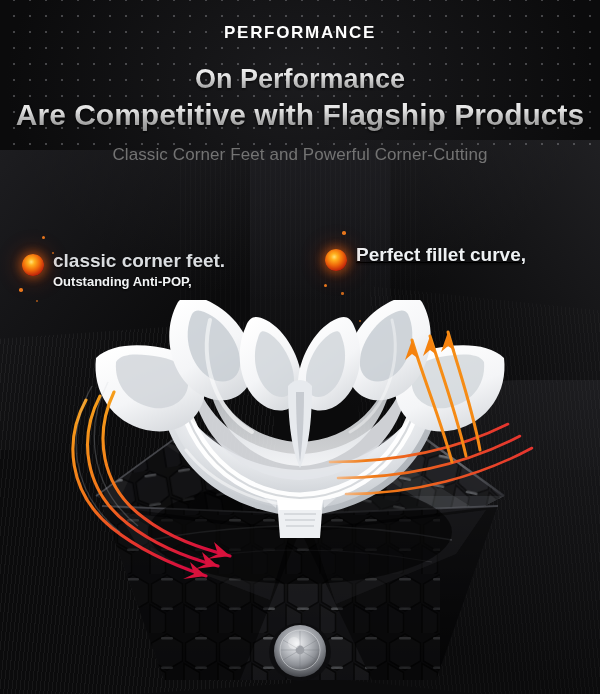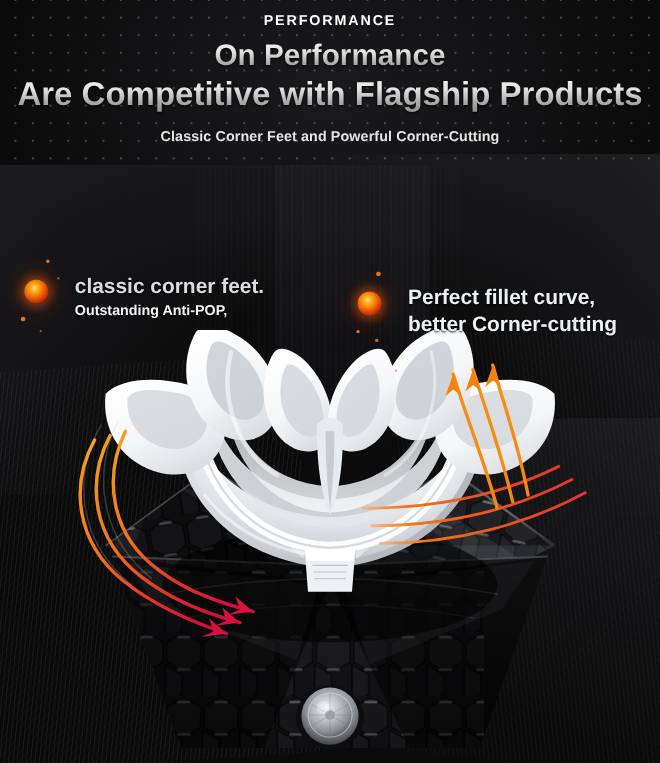--- a/index.html
+++ b/index.html
@@ -44,54 +44,54 @@
   }
   .stripes.s1 { left:-20px; top:330px; width:300px; height:364px; transform:rotate(-4deg); opacity:.9; }
   .stripes.s2 { right:-30px; top:300px; width:280px; height:394px; transform:rotate(6deg); opacity:.55;
     background-image:repeating-linear-gradient(78deg, rgba(255,255,255,.05) 0px, rgba(255,255,255,.05) 1px, rgba(0,0,0,0) 1px, rgba(0,0,0,0) 4px); }
   .stripes.s3 { left:180px; top:150px; width:240px; height:210px; opacity:.35;
     background-image:repeating-linear-gradient(90deg, rgba(255,255,255,.05) 0px, rgba(255,255,255,.05) 1px, rgba(0,0,0,0) 1px, rgba(0,0,0,0) 5px); }
 
   
   #header { position:absolute; left:0; top:0; width:600px; z-index:6; text-align:center; }
   .eyebrow {
-    margin-top:11px; font-size:13px; font-weight:bold; color:#ffffff;
+    margin-top:23px; font-size:17px; font-weight:bold; color:#ffffff;
     letter-spacing:1.7px;
   }
-  .title-wrap { margin-top:9px; }
+  .title-wrap { margin-top:21px; }
   .title-line {
     font-weight:bold; line-height:1.17;
     background:linear-gradient(180deg,#f4f4f4 0%,#e2e2e2 38%,#a9a9a9 72%,#8e8e8e 100%);
     -webkit-background-clip:text; background-clip:text;
     color:transparent; -webkit-text-fill-color:transparent;
     filter:drop-shadow(0 1px 1px rgba(0,0,0,.85));
   }
   .title-line.l1 { font-size:27px; }
   .title-line.l2 { font-size:30px; margin-top:1px;text-decoration:underline; }
   .subtitle {
-    margin-top:13px; font-size:13px; font-weight:bold; color:#e5e5e5;
+    margin-top:13px; font-size:17px; font-weight:normal; color:#737373;
     letter-spacing:.1px;
   }
 
   
   .bullet { position:absolute; z-index:7; }
   .bullet.left  { left:22px;  top:248px; width:290px; }
-  .bullet.right { left:325px; top:258px; width:265px; }
+  .bullet.right { left:325px; top:242px; width:265px;text-decoration:underline; }
 
   .dot {
     position:absolute; width:22px; height:22px; border-radius:50%;
     background:radial-gradient(circle at 42% 36%, #ffe27a 0%, #ffb01e 17%, #f06a0a 44%, #c0260a 72%, #6d1204 100%);
     box-shadow:0 0 9px 3px rgba(255,110,20,.42), 0 0 20px 7px rgba(200,50,5,.2);
   }
   .bullet.left  .dot { left:0px; top:6px; }
   .bullet.right .dot { left:0px; top:7px; }
 
   .spark { position:absolute; border-radius:50%; background:#e8761c; }
 
-  .btext { margin-left:46px; }
+  .btext { margin-left:31px; }
   .btext .ln {
     font-weight:bold; color:#eceff1; line-height:1.32;
     text-shadow:0 1px 2px rgba(0,0,0,.9);
   }
   .bullet.left  .ln1 { font-size:19px; color:#dadde0; }
   .bullet.left  .ln2, .bullet.left .ln3 { font-size:13px; color:#f2f4f5; }
   .bullet.right .ln1, .bullet.right .ln2 { font-size:19px; color:#eef1f3; }
 
   
   #product { position:absolute; left:0; top:300px; width:600px; height:394px; z-index:4; }
@@ -395,15 +395,14 @@
 </div>
 
 <div class="bullet right">
   <div class="dot"></div>
   <div class="spark" style="left:17px;top:-11px;width:3.5px;height:3.5px;"></div>
   <div class="spark" style="left:-1px;top:42px;width:3px;height:3px;"></div>
   <div class="spark" style="left:16px;top:50px;width:2.5px;height:2.5px;opacity:.85;"></div>
   <div class="spark" style="left:34px;top:78px;width:2px;height:2px;opacity:.7;"></div>
   <div class="btext">
     <div class="ln ln1">Perfect fillet curve,</div>
-    <div class="ln ln2">better Corner-cutting</div>
   </div>
 </div>
 
 </body></html>

